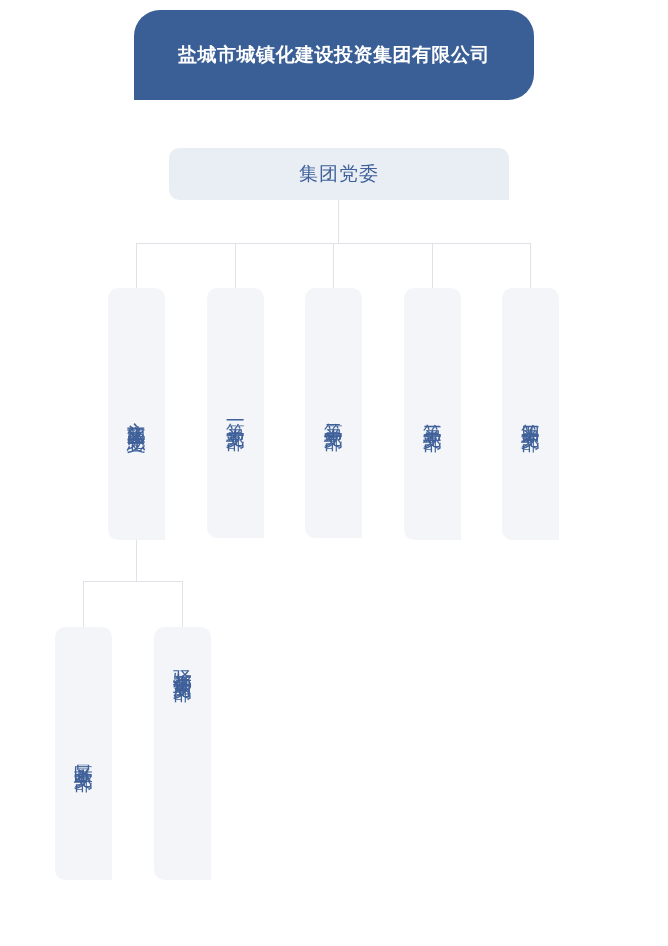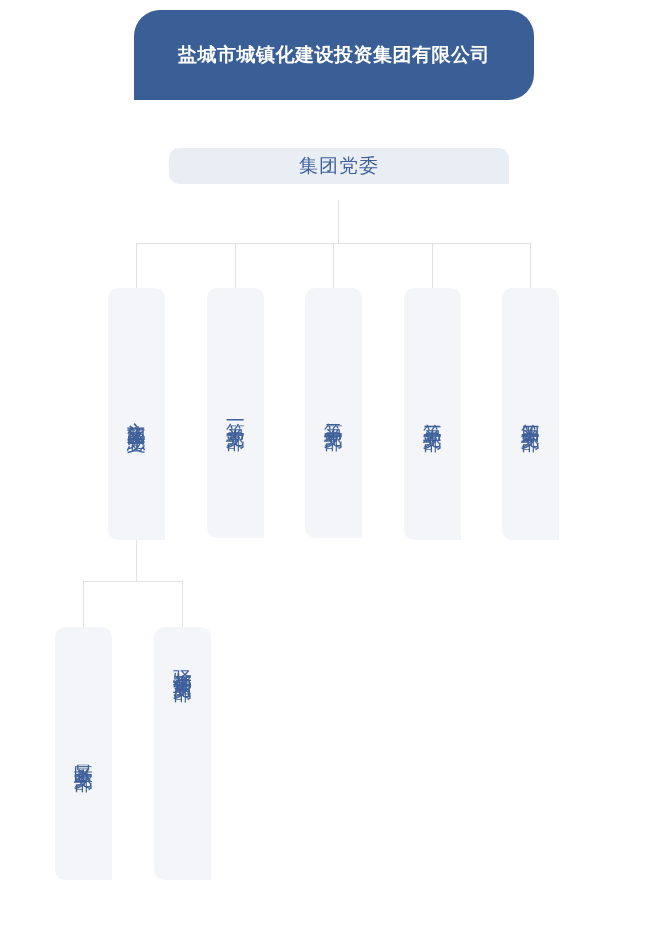--- a/index.html
+++ b/index.html
@@ -56,21 +56,21 @@
     box-sizing: border-box;
     display: flex;
     align-items: center;
     justify-content: center;
   }
 
   .node-root {
     left: 169px;
     top: 148px;
     width: 340px;
-    height: 36px;
+    height: 52px;
     border-radius: 10px 10px 0 10px;
     background: #e9eef4;
   }
   .node-root .node-label {
     color: #3f6099;
     font-size: 19px;
     letter-spacing: 1px;
     white-space: nowrap;
   }
 

